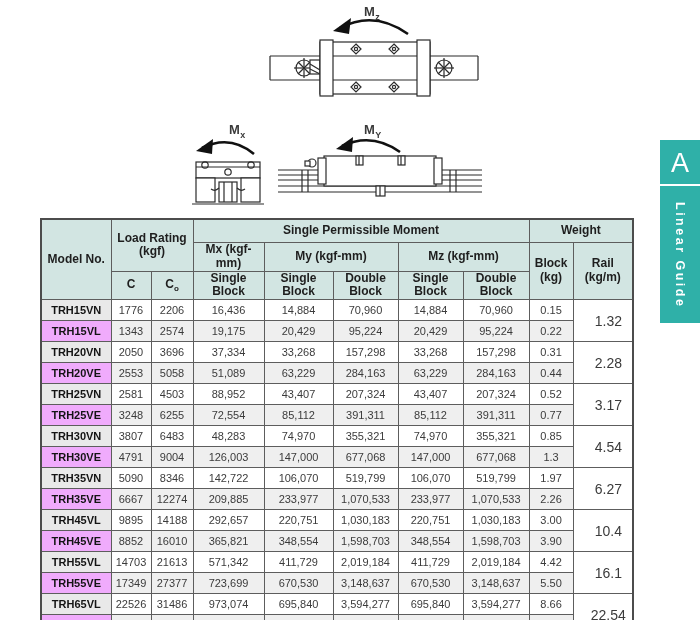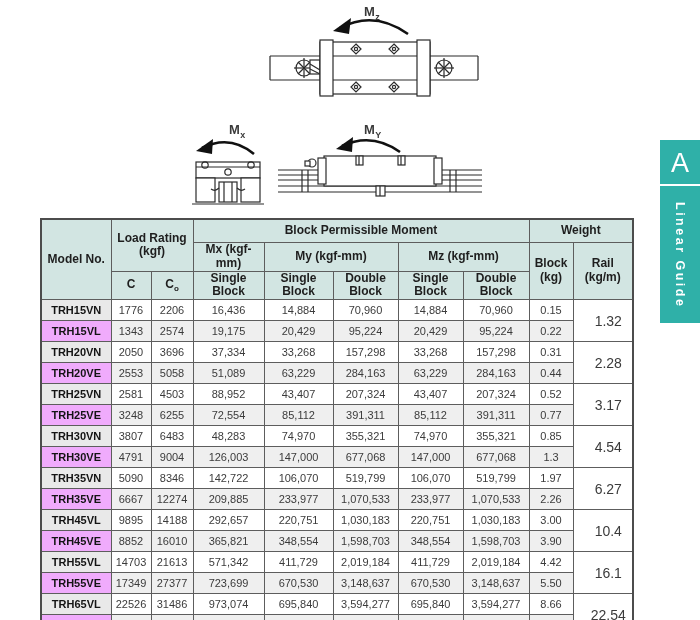--- a/index.html
+++ b/index.html
@@ -188,21 +188,21 @@
       <col style="width:65px">
         <col style="width:66px">
         <col style="width:44px">
       <col style="width:60px">
     </colgroup>
     <thead>
       <tr>
         <th class="h-row1" rowspan="3">Model No.</th>
         <th class="h-row1" colspan="2" rowspan="2">Load Rating
 (kgf)</th>
-        <th class="h-row1" colspan="5">Block Permissible Moment</th>
+        <th class="h-row1" colspan="5">Single Permissible Moment</th>
         <th class="h-row1" colspan="2">Weight</th>
       </tr>
       <tr>
         <th class="h-row2">Mx (kgf-mm)</th>
         <th class="h-row2" colspan="2">My (kgf-mm)</th>
         <th class="h-row2" colspan="2">Mz (kgf-mm)</th>
         <th class="h-row2" rowspan="2">Block
 (kg)</th>
         <th class="h-row2" rowspan="2">Rail
 (kg/m)</th>

